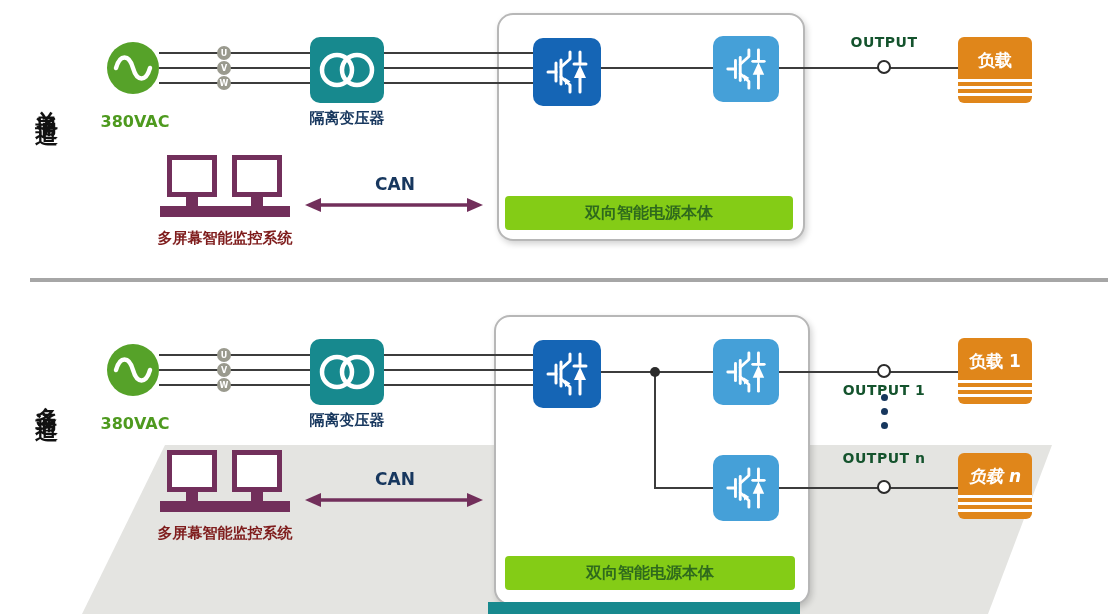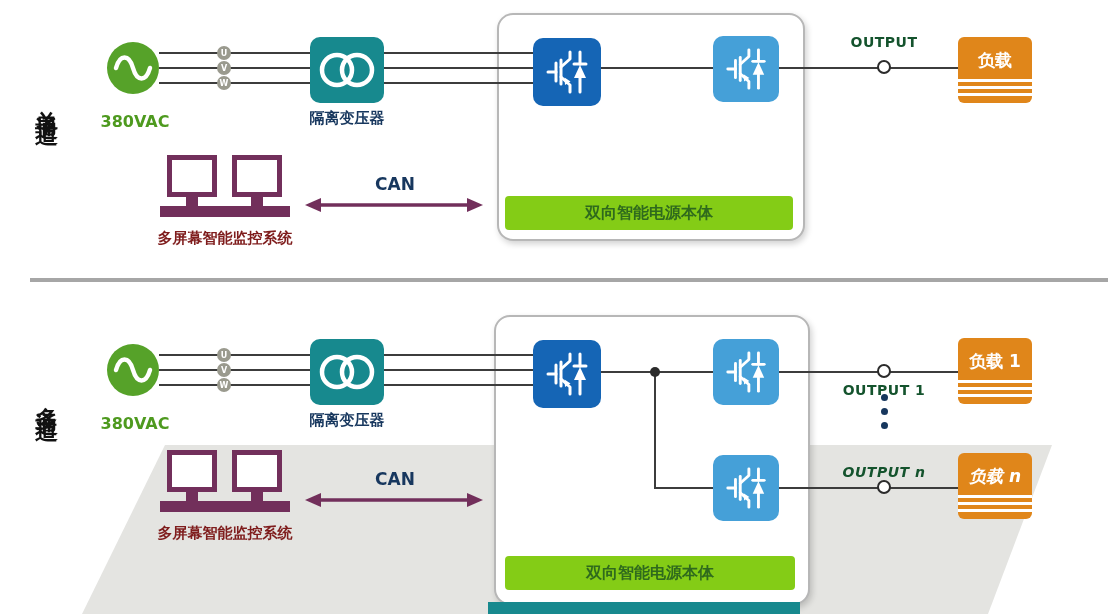--- a/index.html
+++ b/index.html
@@ -245,21 +245,21 @@
         <div></div>
       </div>
   </div>
 
   <div class="dot" style="left:881px;top:394px;"></div>
   <div class="dot" style="left:881px;top:408px;"></div>
   <div class="dot" style="left:881px;top:422px;"></div>
 
   <div class="line" style="left:779px;top:487px;width:179px;"></div>
   <div class="node-circle" style="left:877px;top:480px;"></div>
-  <div class="output-label" style="left:834px;top:464px;width:100px;font-style:italic;">OUTPUT n</div>
+  <div class="output-label" style="left:834px;top:450px;width:100px;">OUTPUT n</div>
   <div class="load-box" style="left:958px;top:453px;font-style:italic;">
     <div class="load-text">负载 n</div>
     <div class="load-stripes">
         <div></div>
         <div></div>
         <div></div>
       </div>
   </div>
 
   <div class="monitor" style="left:167px;top:450px;"></div>

